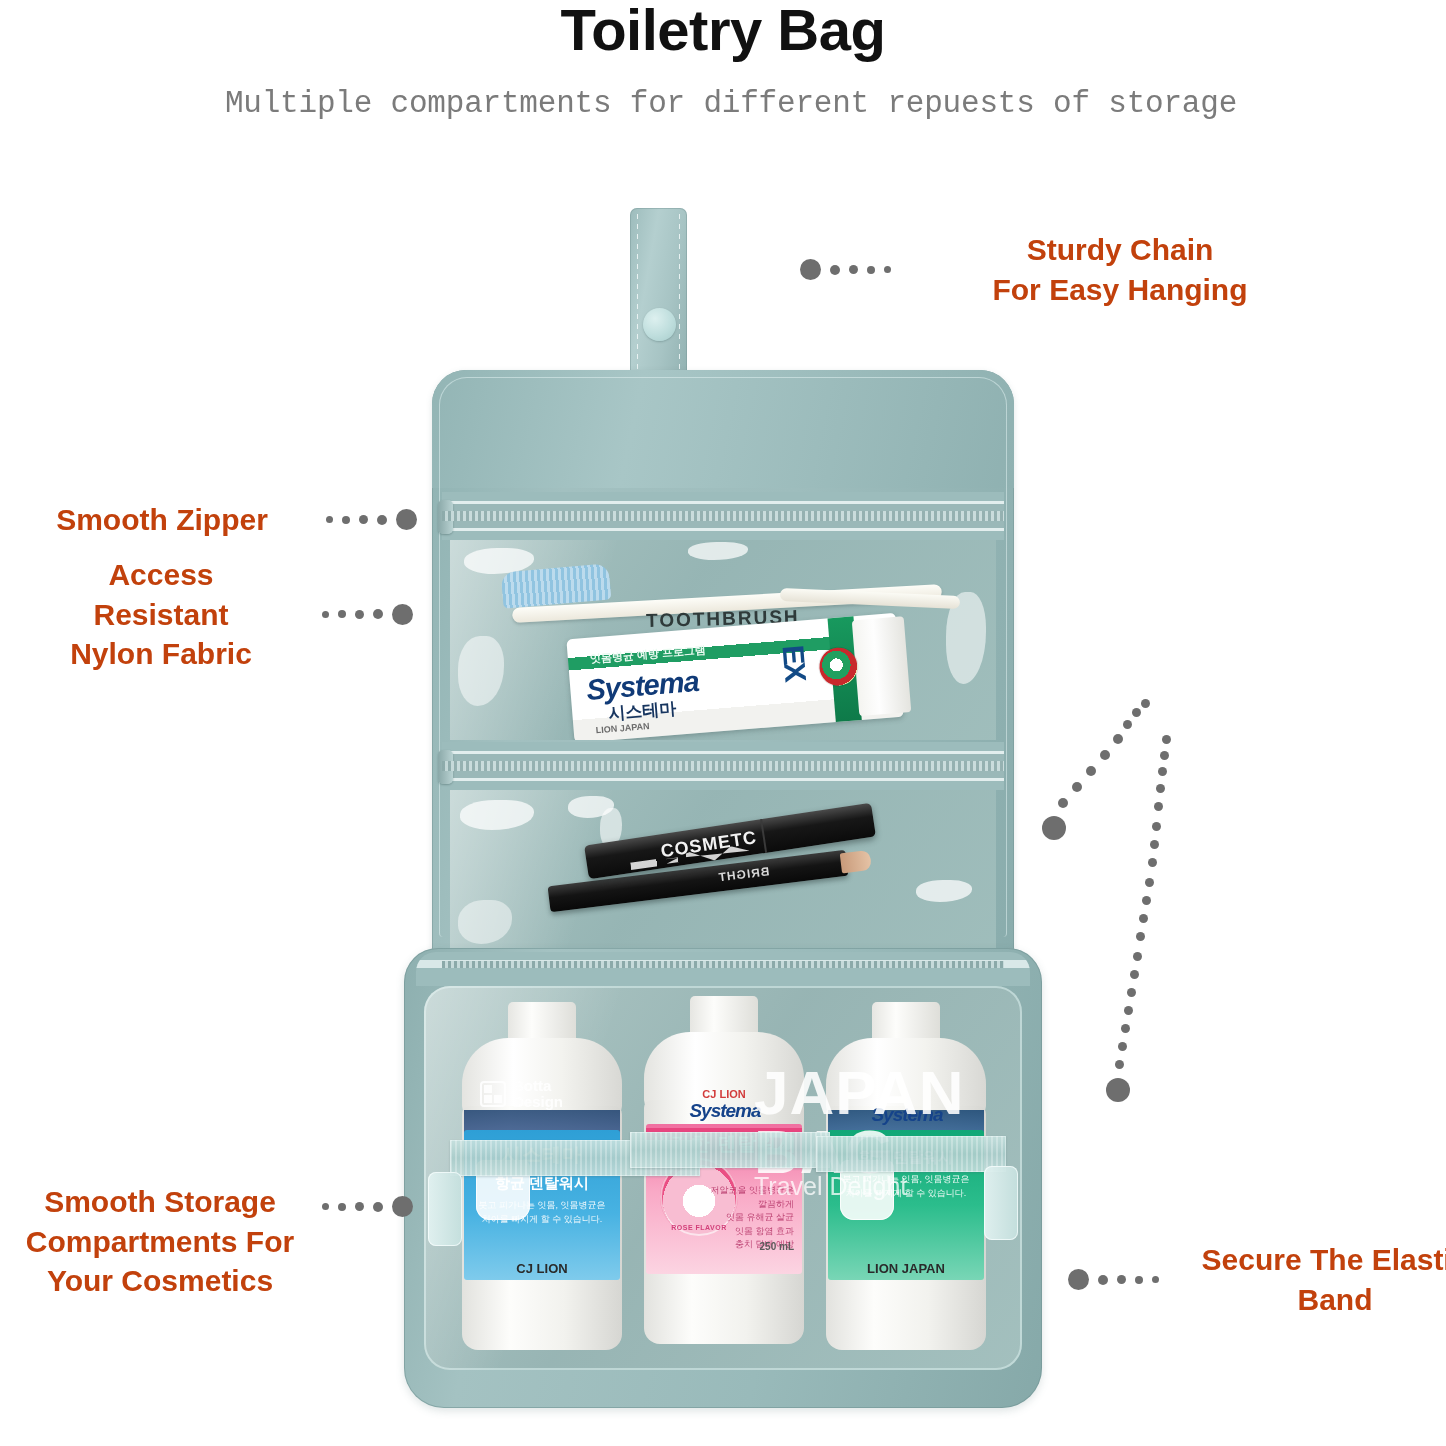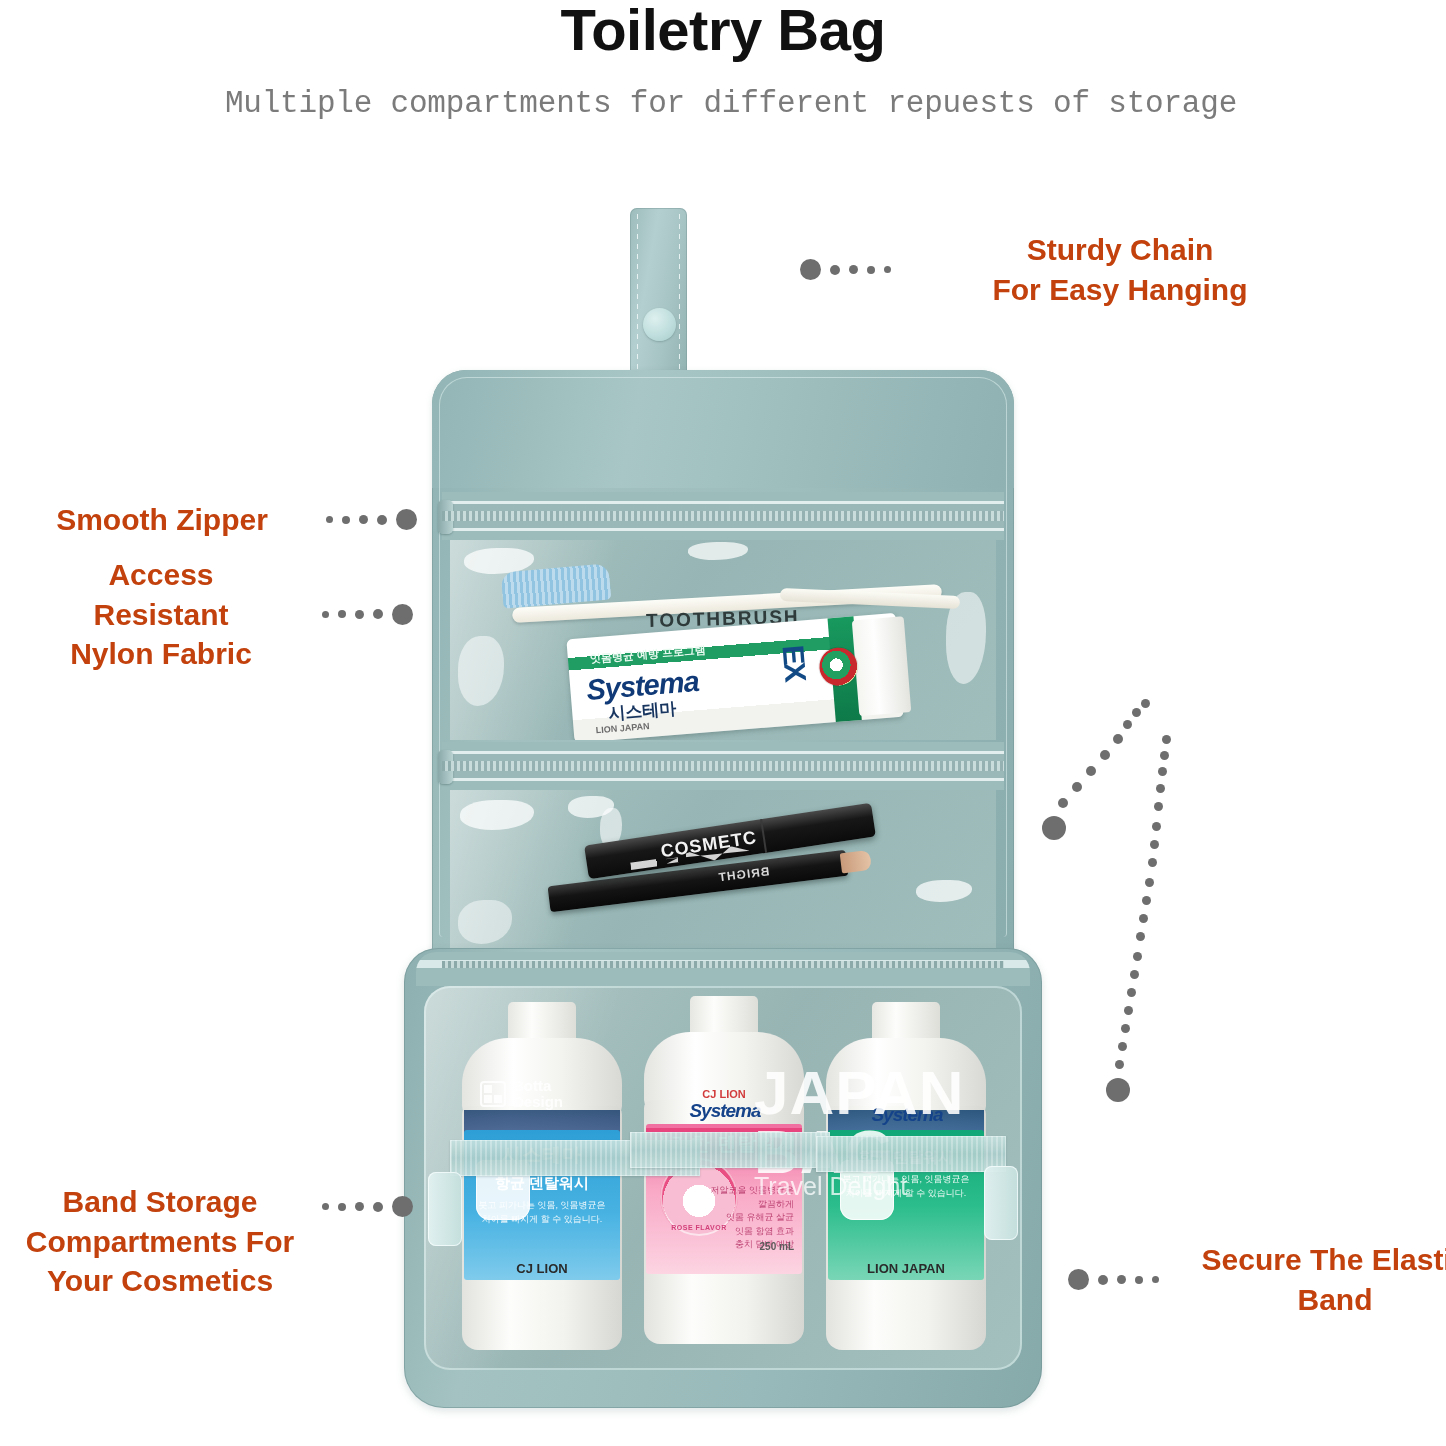--- a/index.html
+++ b/index.html
@@ -578,21 +578,21 @@
     <span class="dots" style="margin-left:40px;">
       <i style="width:7px;height:7px;"></i>
       <i style="width:8px;height:8px;"></i>
       <i style="width:9px;height:9px;"></i>
       <i style="width:10px;height:10px;"></i>
       <i style="width:21px;height:21px;"></i>
     </span>
   </div>
 
   <div class="callout left" style="left:14px; top:1182px;">
-    <span class="txt" style="width:292px;">Band Storage
+    <span class="txt" style="width:292px;">Smooth Storage
 Compartments  For
 Your Cosmetics</span>
     <span class="dots" style="margin-left:16px; align-self:flex-start; margin-top:14px;">
       <i style="width:7px;height:7px;"></i>
       <i style="width:8px;height:8px;"></i>
       <i style="width:9px;height:9px;"></i>
       <i style="width:10px;height:10px;"></i>
       <i style="width:21px;height:21px;"></i>
     </span>
   </div>

